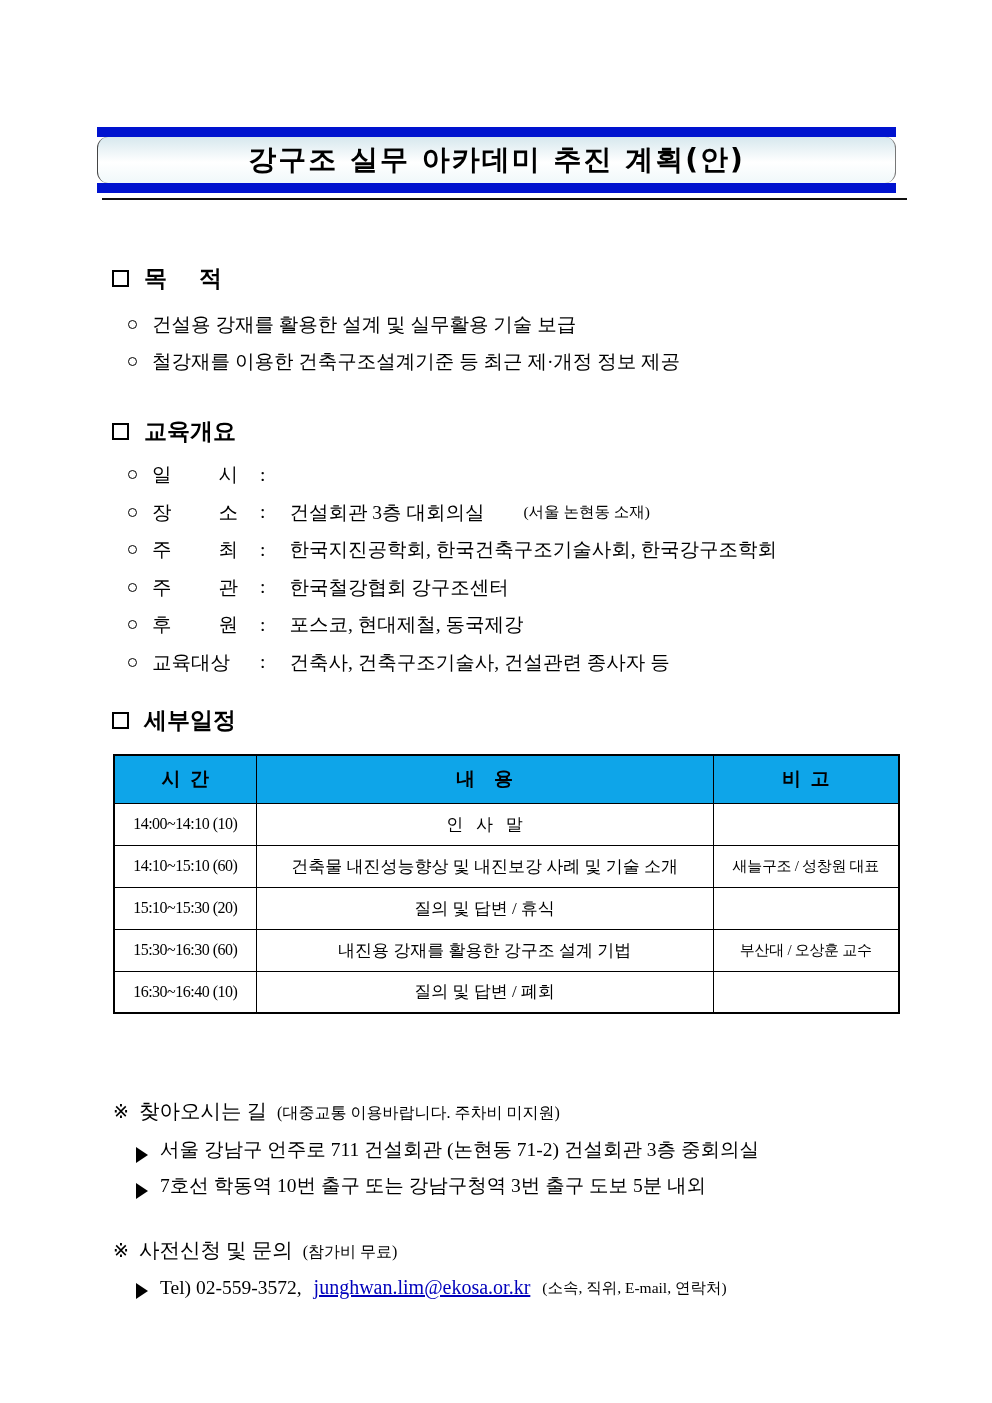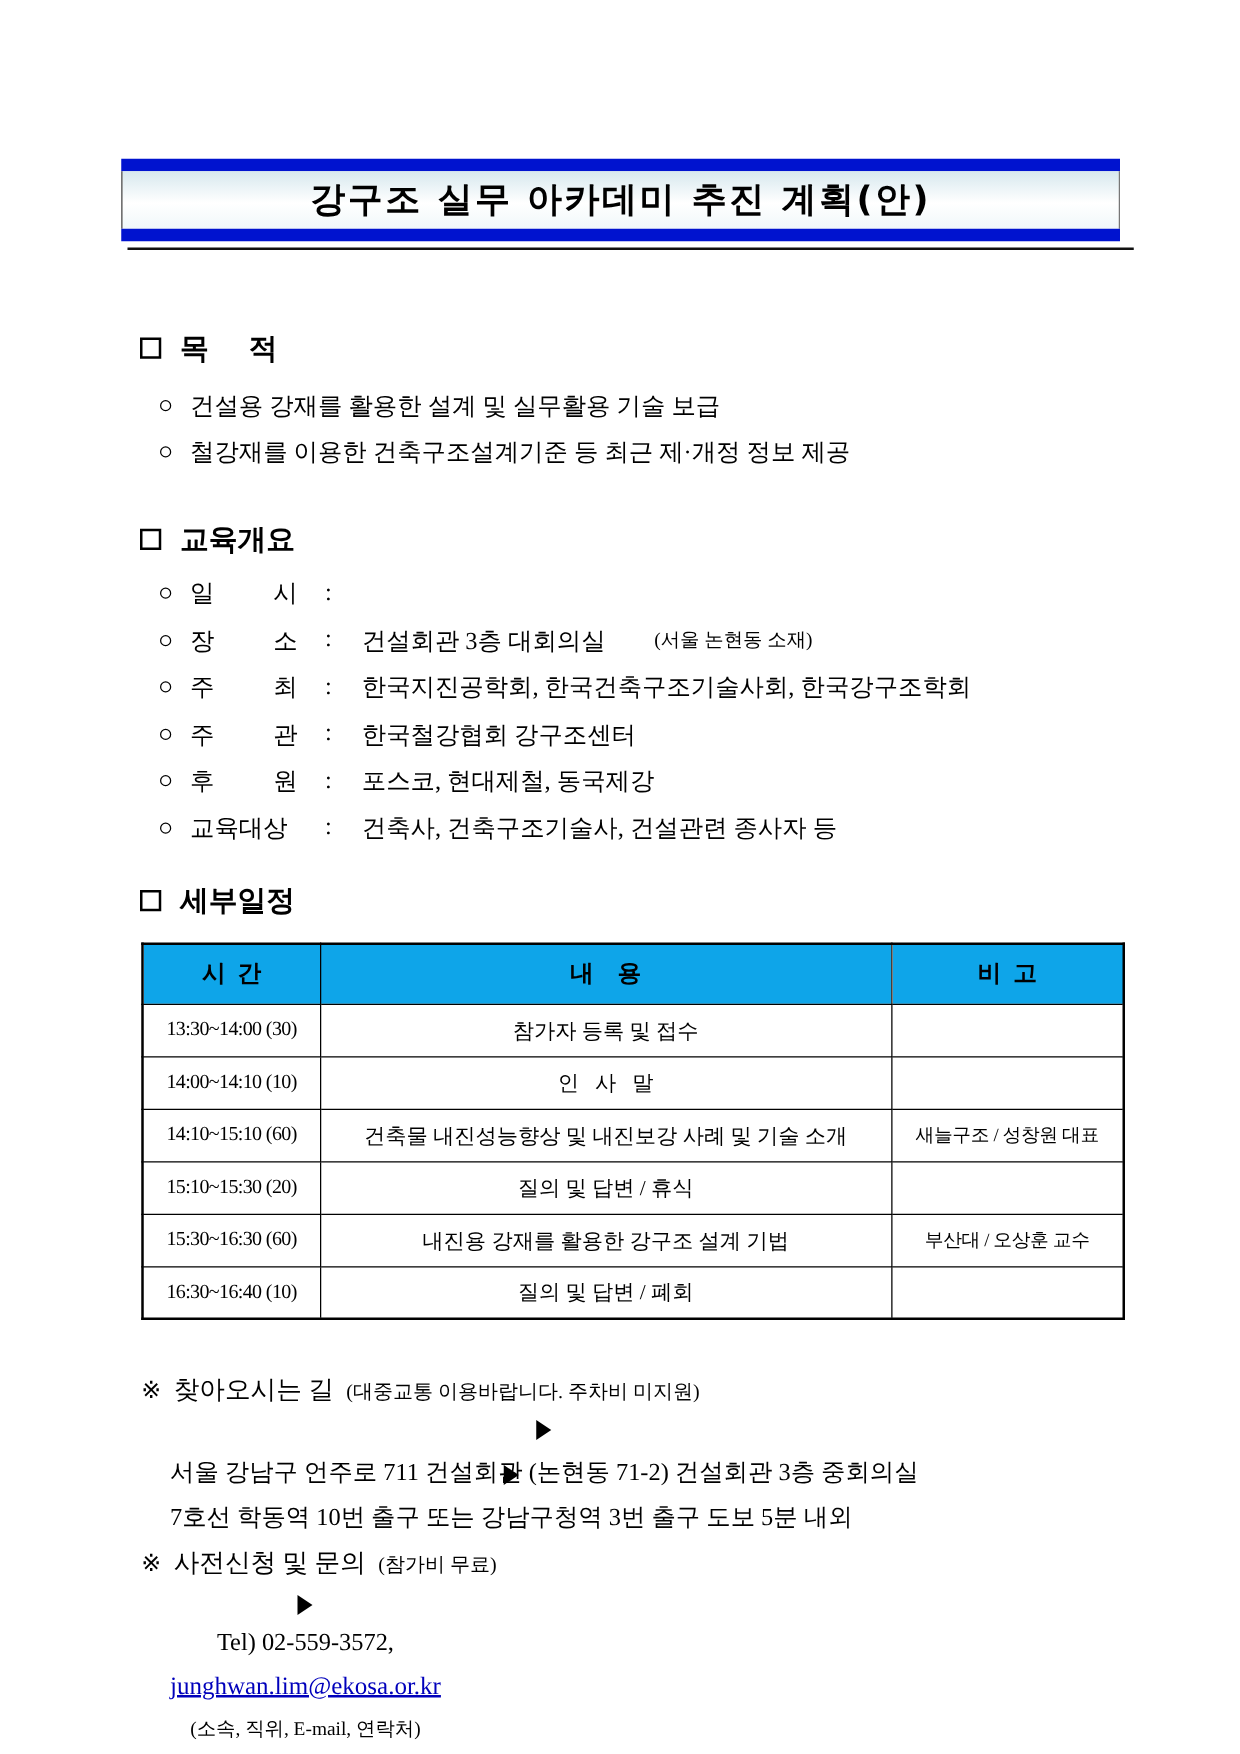--- a/index.html
+++ b/index.html
@@ -11,21 +11,21 @@
     overflow:hidden;
   }
 
   
   .banner { position:absolute; left:97px; top:127px; width:799px; }
   .banner-bar { height:10px; background:#0013cf; }
   .banner-body {
     height:46px;
     background:linear-gradient(to bottom,#d7e8ee 0%,#ffffff 55%,#f0f8fa 100%);
     border-left:1px solid #444; border-right:1px solid #777;
-    display:flex; align-items:center; justify-content:center;
+    display:flex; align-items:center; justify-content:center;border-radius:11px;
   }
   .banner-title {
     font-family:"DejaVu Sans","Liberation Sans",sans-serif;
     font-weight:bold; font-size:28px; letter-spacing:2px; white-space:pre;
   }
   .banner-shadow {
     position:absolute; top:calc(100% + 5px); left:5px;
     width:calc(100% + 6px); height:2px; background:#111;
   }
 
@@ -63,22 +63,22 @@
   
   .note-heading {
     position:absolute; left:113px;
     display:flex; align-items:baseline; gap:10px;
     font-size:20.5px; white-space:pre;
   }
   .ref-mark { font-family:"DejaVu Sans",sans-serif; font-size:19px; }
   .note-sub { font-size:16px; }
   .arrow-line {
     position:absolute; left:136px;
-    display:flex; align-items:center; gap:12px;
-    font-size:19.5px; white-space:pre;flex-direction:column;
+    display:flex; align-items:flex-end; gap:12px;
+    font-size:19.5px; white-space:pre;
   }
   .tri { width:0; height:0; border-left:12px solid #000; border-top:8px solid transparent; border-bottom:8px solid transparent; flex:none; }
   .email-link { color:#0000bb; text-decoration:underline; font-size:20px; }
   .small-note { font-size:15.5px; }
 </style>
 </head>
 <body>
 
 <div class="page">
 
@@ -167,25 +167,20 @@
     </colgroup>
     <thead>
       <tr>
         <th>시  간</th>
         <th>내    용</th>
         <th>비  고</th>
       </tr>
     </thead>
     <tbody>
       <tr>
-        <td class="time-cell">13:30~14:00 (30)</td>
-        <td>참가자 등록 및 접수</td>
-        <td class="remark-cell"></td>
-      </tr>
-      <tr>
         <td class="time-cell">14:00~14:10 (10)</td>
         <td>인   사   말</td>
         <td class="remark-cell"></td>
       </tr>
       <tr>
         <td class="time-cell">14:10~15:10 (60)</td>
         <td>건축물 내진성능향상 및 내진보강 사례 및 기술 소개</td>
         <td class="remark-cell">새늘구조 / 성창원 대표</td>
       </tr>
       <tr>

